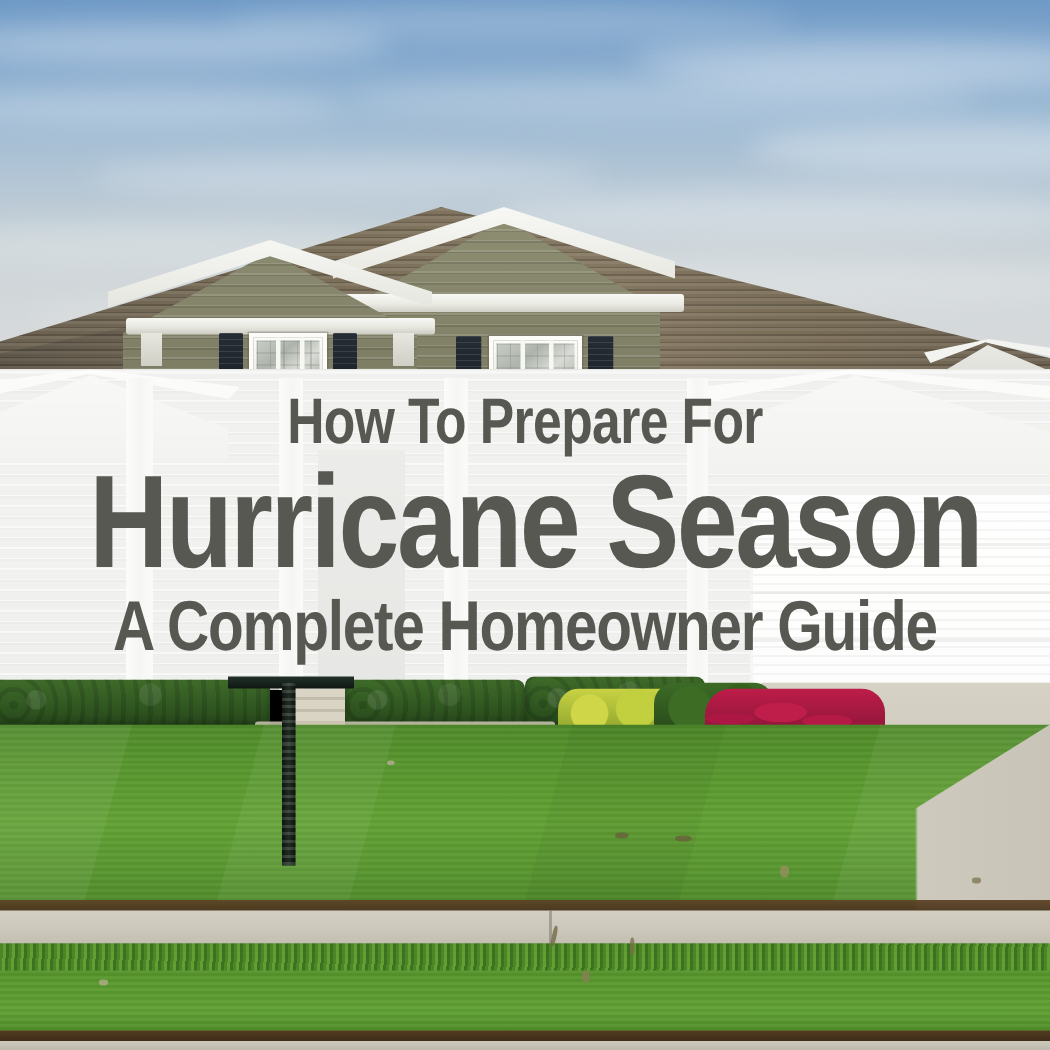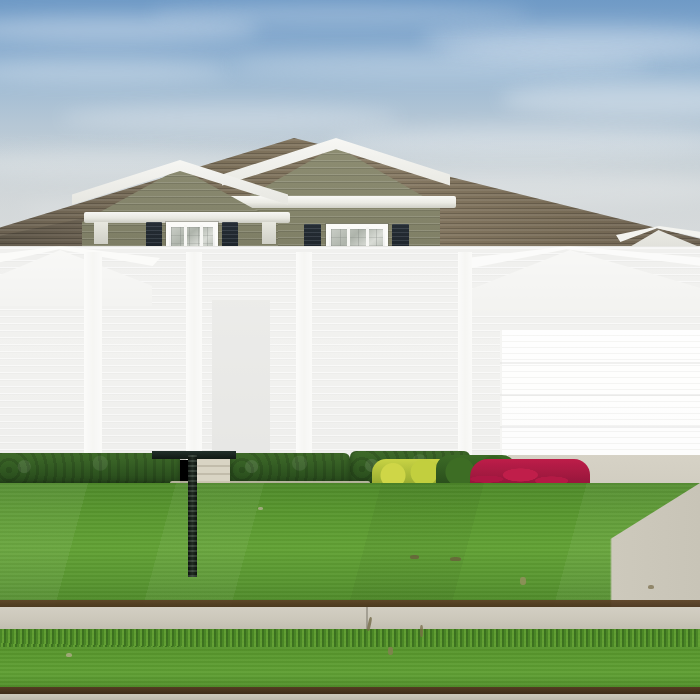--- a/index.html
+++ b/index.html
@@ -507,20 +507,25 @@
     <div class="col col4"></div>
     <div class="garage-door"></div>
     <div class="garage-seam gs1"></div>
     <div class="garage-seam gs2"></div>
     <div class="garage-seam gs3"></div>
   </div>
 
   <div class="band"></div>
   <div class="band-top-edge"></div>
 
+  <div class="titles">
+    <div class="tline line-kicker">How To Prepare For</div>
+    <div class="tline line-main">Hurricane Season</div>
+    <div class="tline line-sub">A Complete Homeowner Guide</div>
+  </div>
 
   <div class="ground">
     <div class="driveway"></div>
 
     <div class="hedge hedge-l">
       <div class="hedge-texture"></div>
     </div>
     <div class="steps"></div>
     <div class="hedge hedge-m">
       <div class="hedge-texture"></div>

